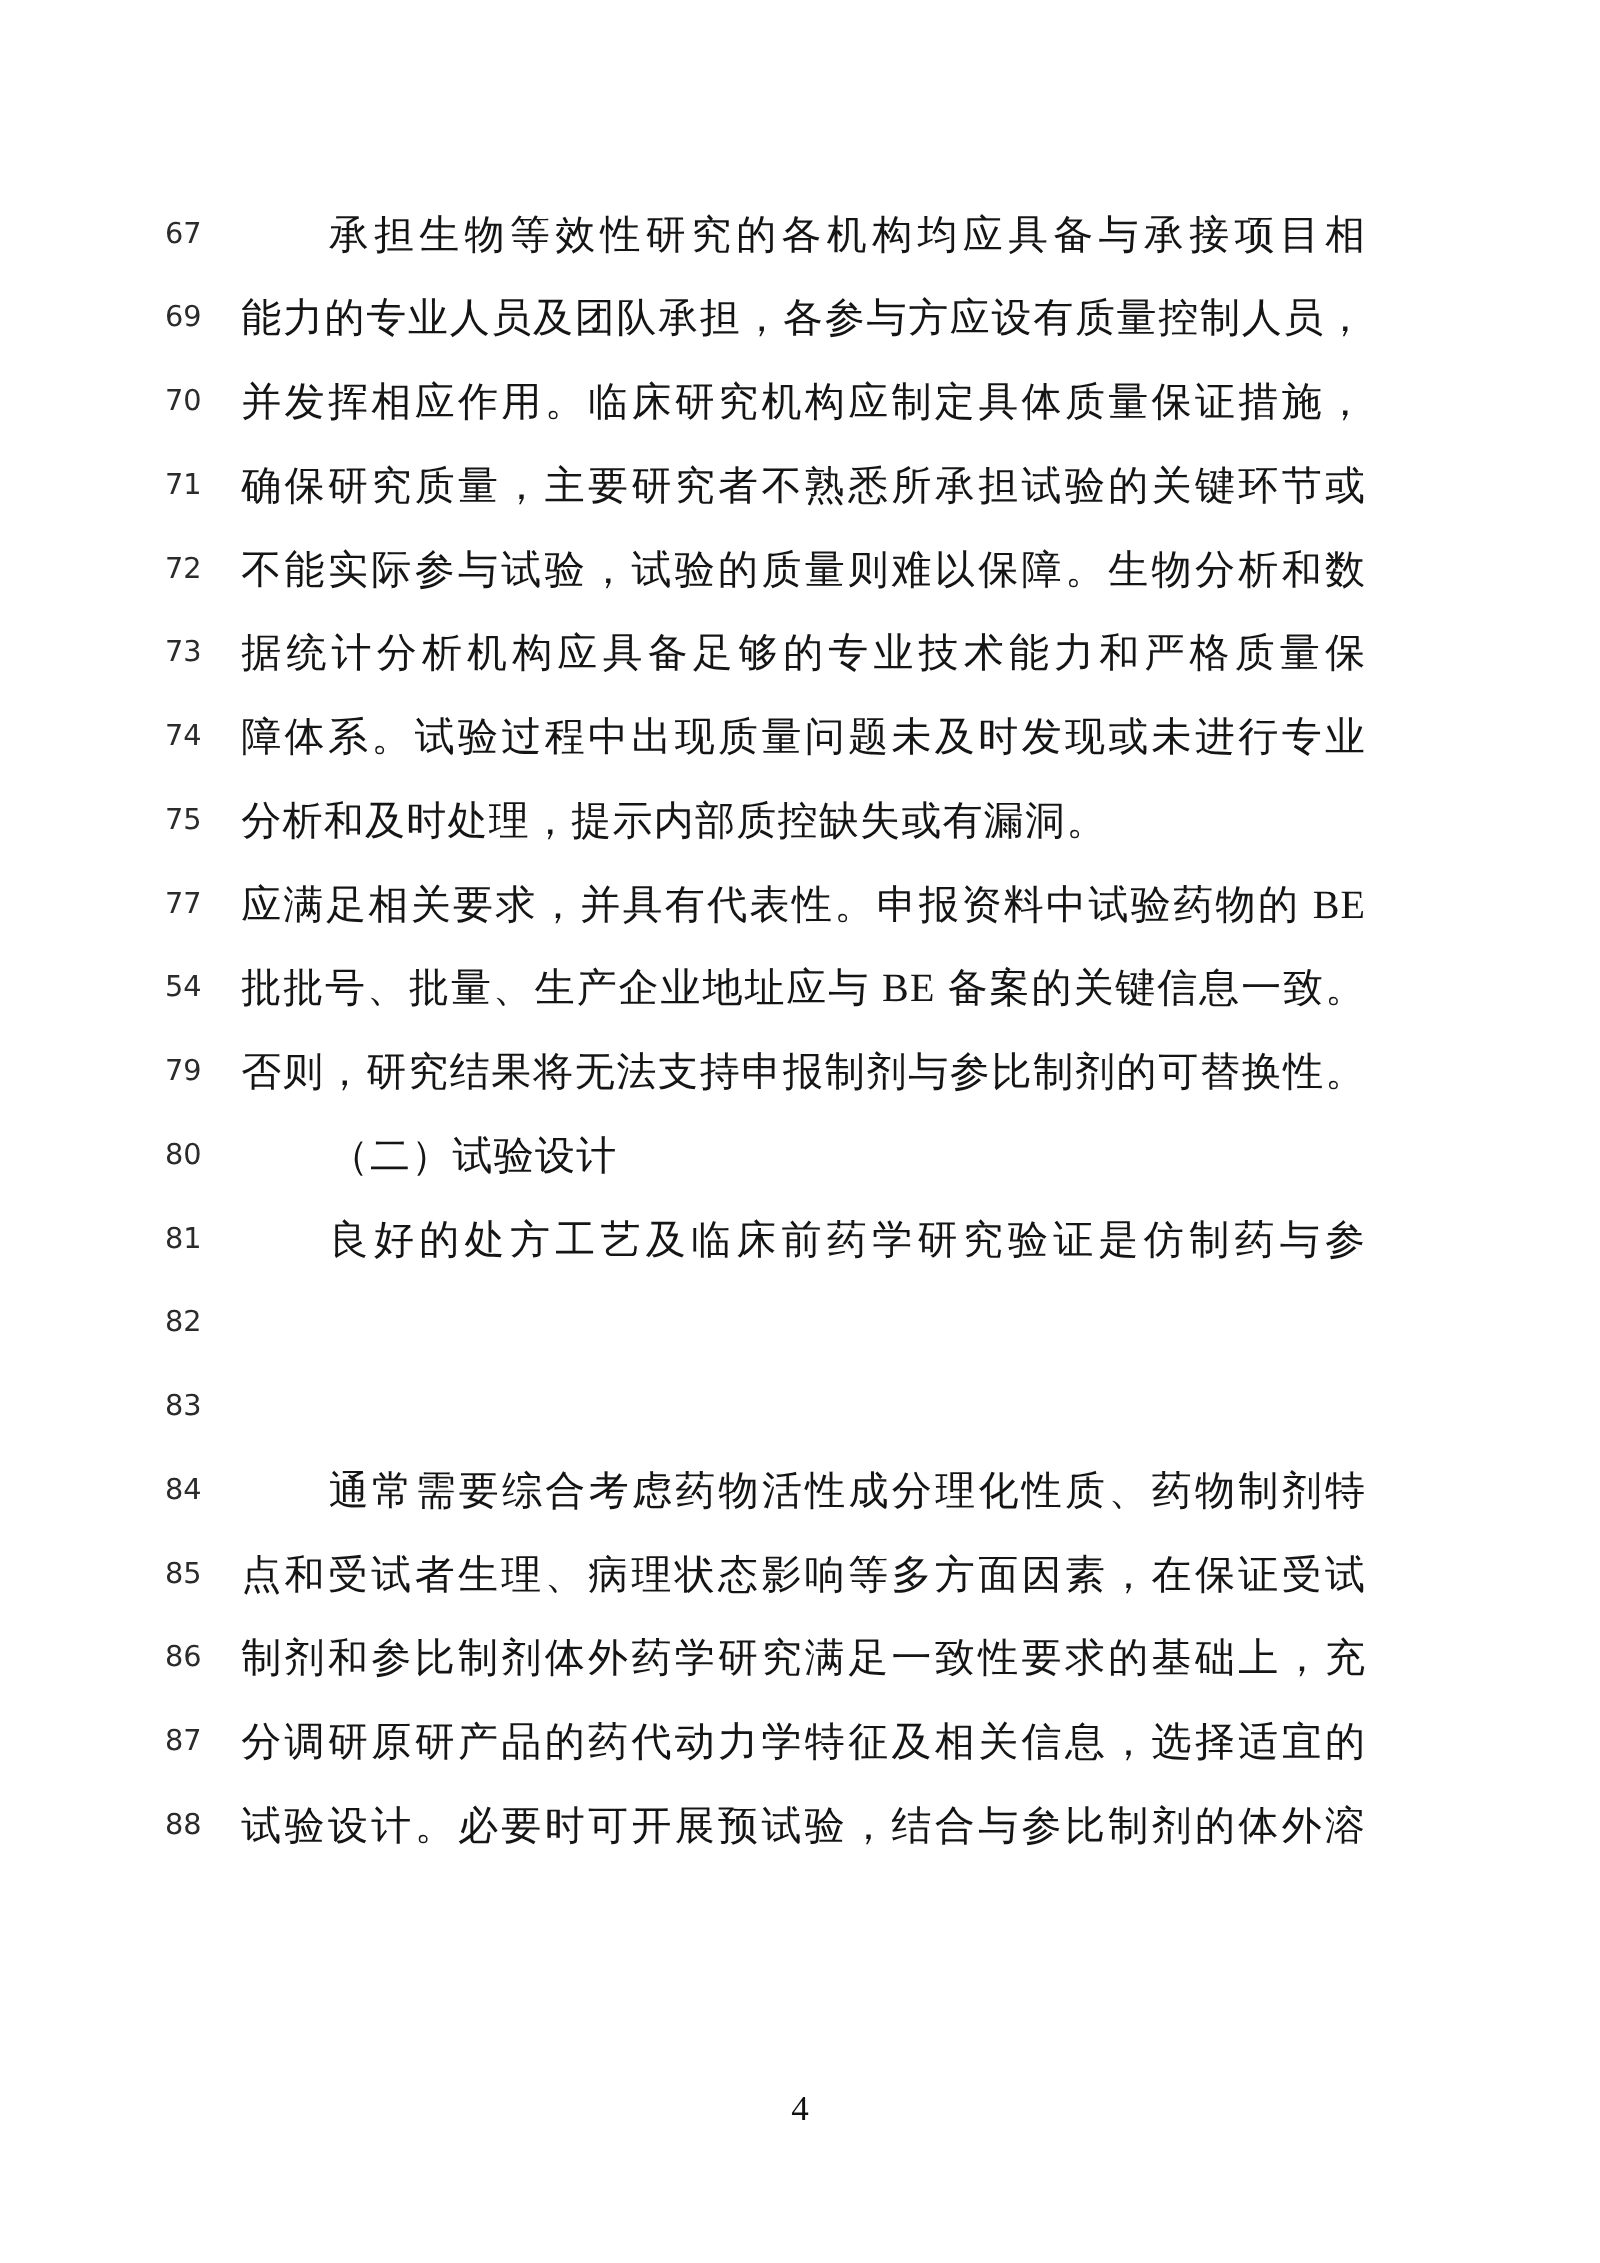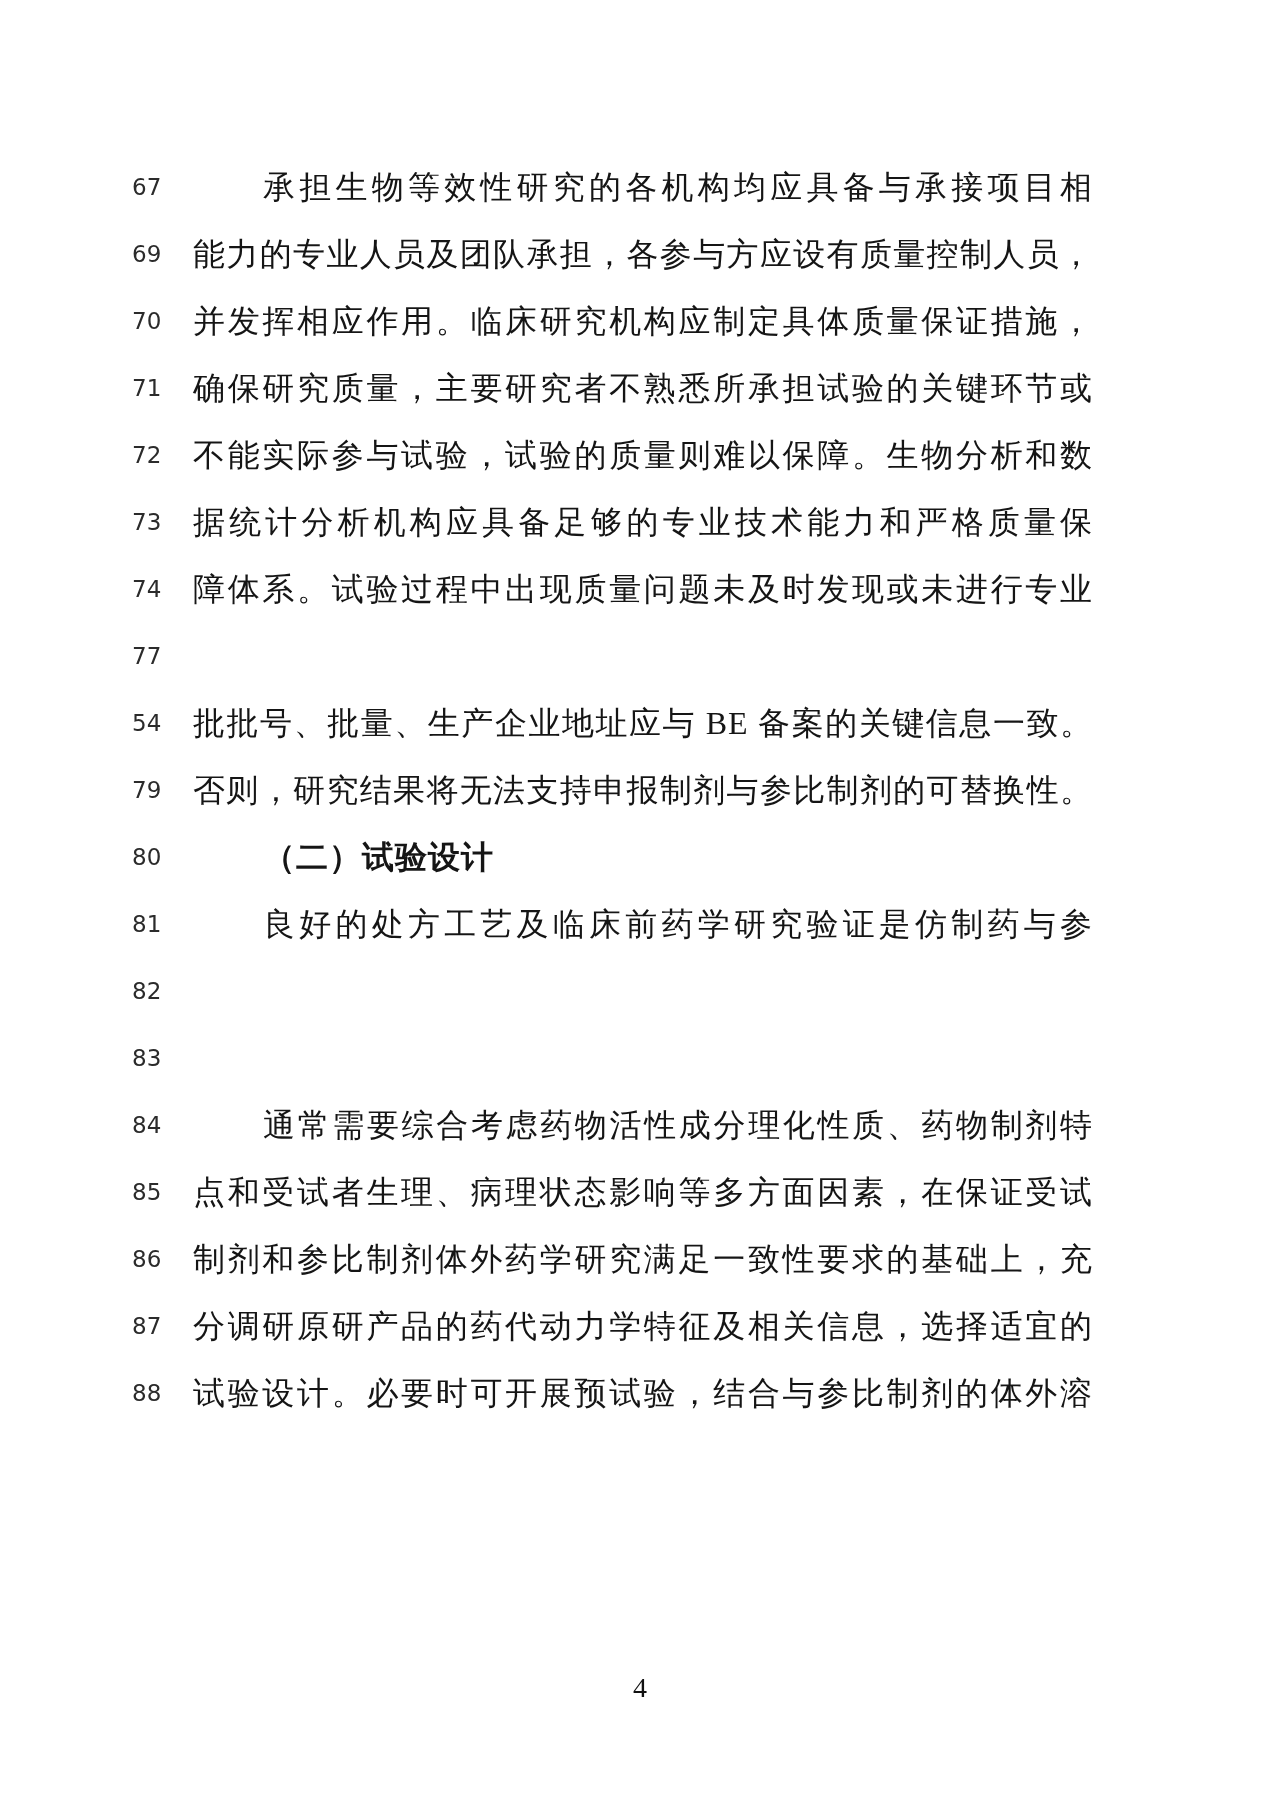--- a/index.html
+++ b/index.html
@@ -41,21 +41,21 @@
     line-height: 67px;
     font-size: 32px;
     letter-spacing: 1px;
     color: #151515;
   }
   .j {
     text-align: justify;
     text-align-last: justify;
   }
   .indent { text-indent: 70px; }
-  .bold { font-weight: bold; }
+  .bold { font-weight: normal; }
   .footer {
     position: absolute;
     top: 1672px;
     left: 0;
     width: 1280px;
     text-align: center;
     font-size: 28px;
     color: #111111;
   }
 </style>
@@ -94,24 +94,29 @@
     <div class="line">
       <span class="num">73</span>
       <div class="text j">据统计分析机构应具备足够的专业技术能力和严格质量保</div>
     </div>
 
     <div class="line">
       <span class="num">74</span>
       <div class="text j">障体系。试验过程中出现质量问题未及时发现或未进行专业</div>
     </div>
 
+    <div class="line">
+      <span class="num">75</span>
+      <div class="text">分析和及时处理，提示内部质控缺失或有漏洞。</div>
+    </div>
 
 
     <div class="line">
       <span class="num">77</span>
+      <div class="text j">应满足相关要求，并具有代表性。申报资料中试验药物的 BE</div>
     </div>
 
     <div class="line">
       <span class="num">54</span>
       <div class="text j">批批号、批量、生产企业地址应与 BE 备案的关键信息一致。</div>
     </div>
 
     <div class="line">
       <span class="num">79</span>
       <div class="text j">否则，研究结果将无法支持申报制剂与参比制剂的可替换性。</div>

